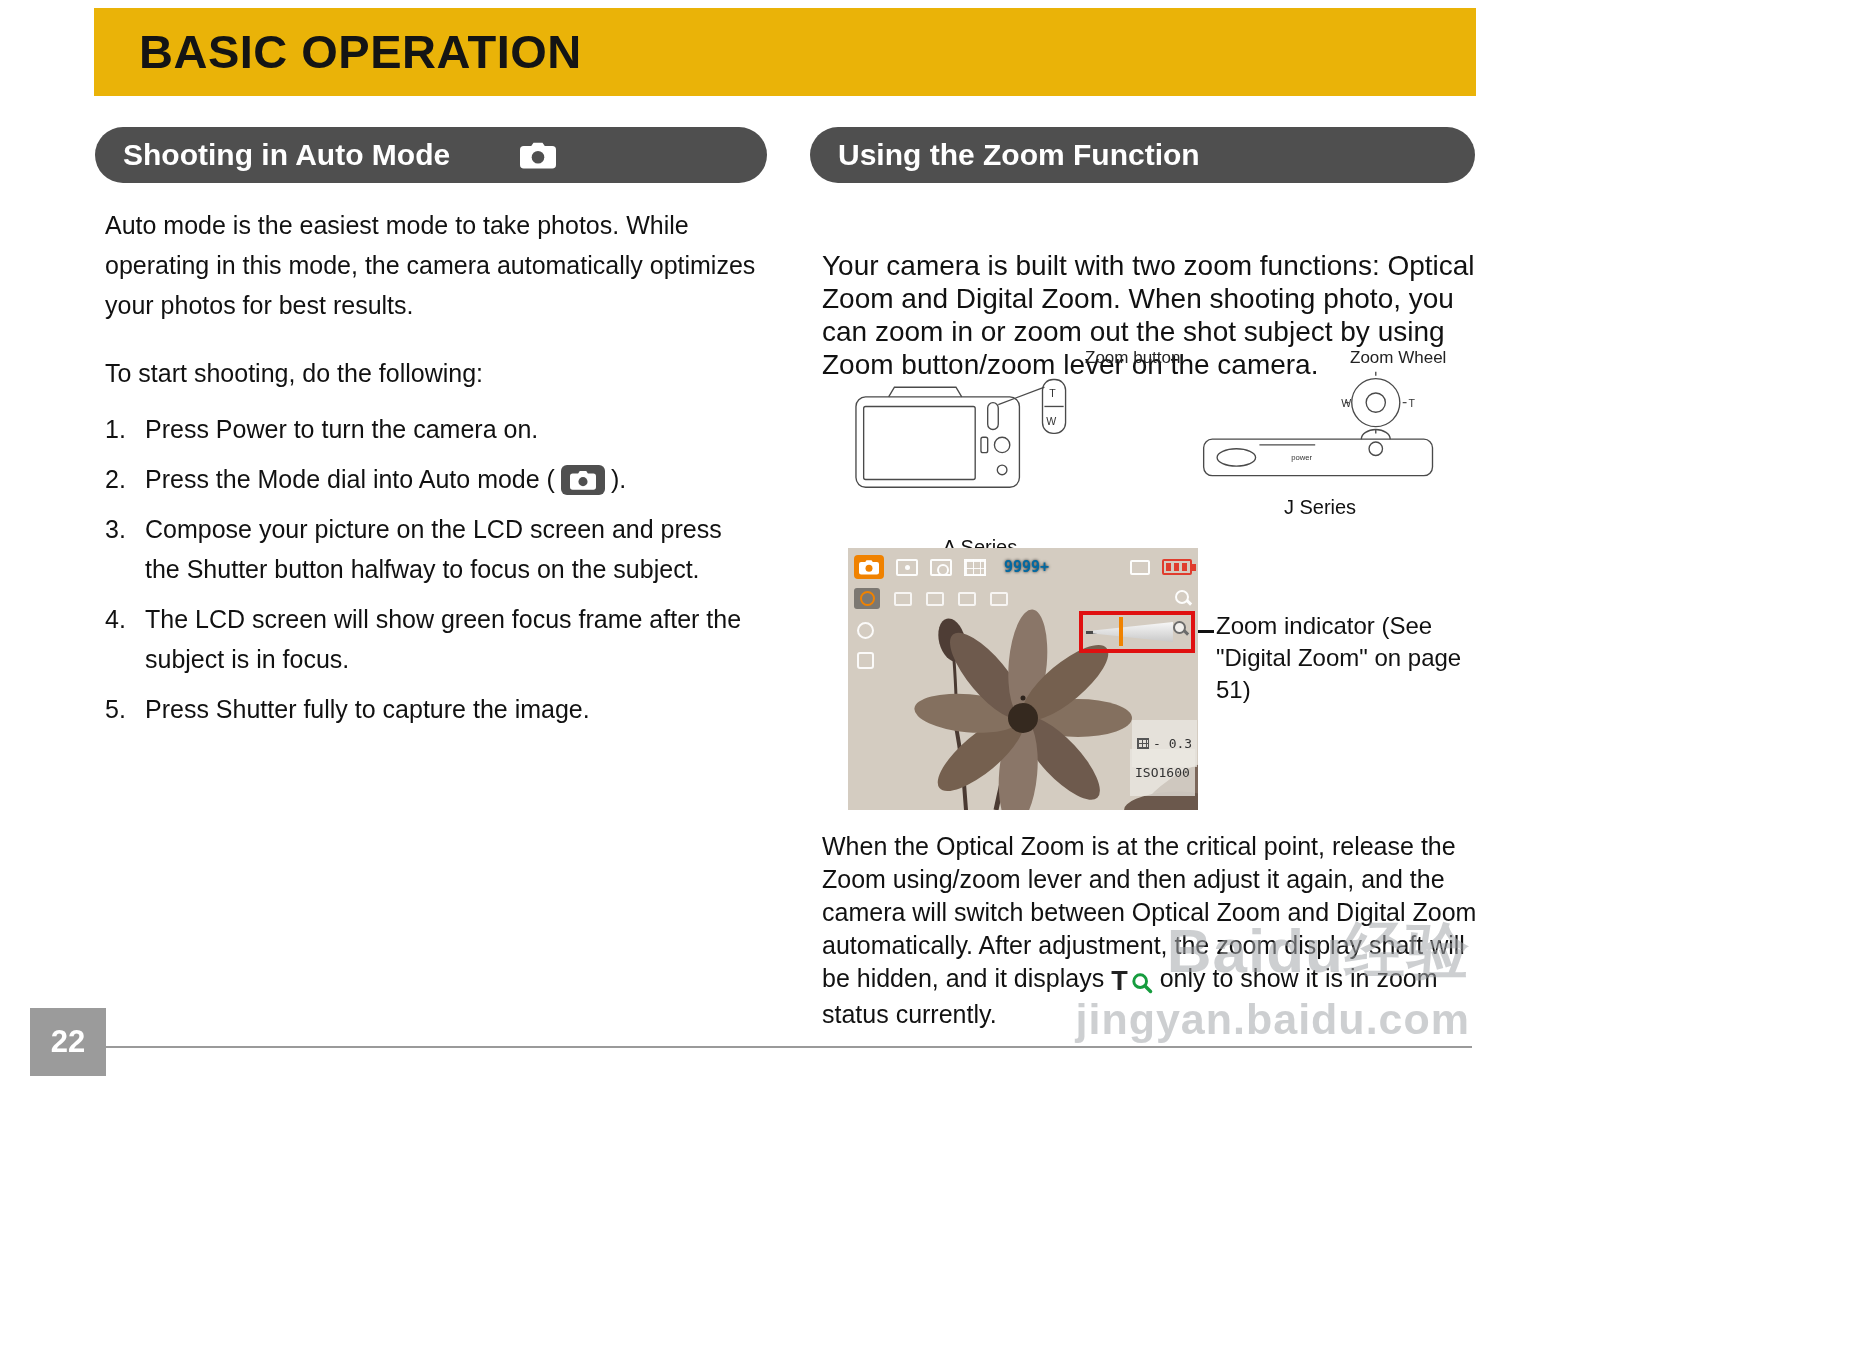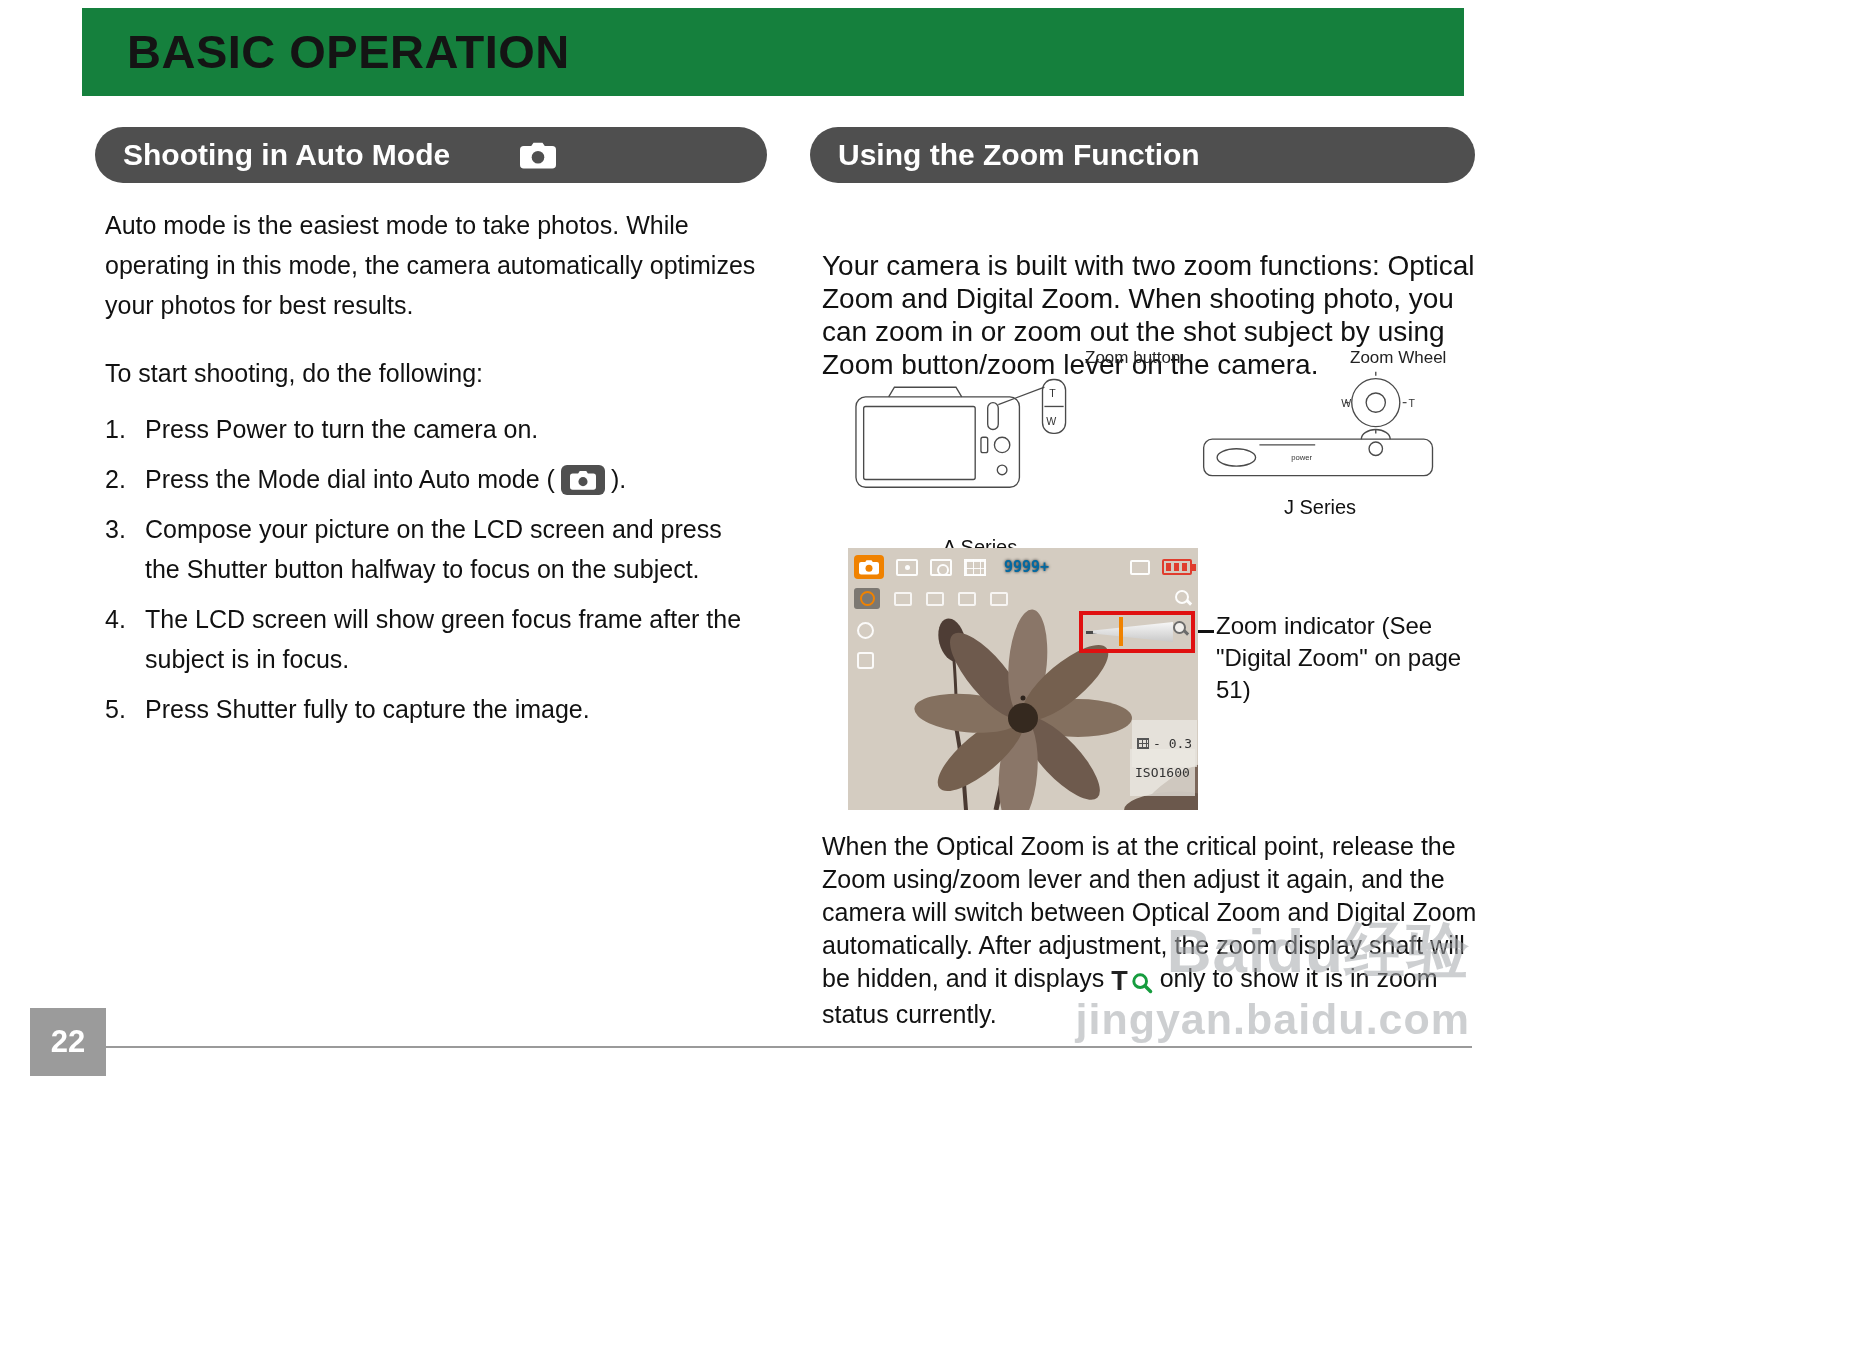--- a/index.html
+++ b/index.html
@@ -1,21 +1,21 @@
 <!DOCTYPE html>
 <html><head>
 <meta charset="utf-8">
 <style>
   * { margin:0; padding:0; box-sizing:border-box; }
   html,body { background:#fff; }
   body { font-family:"Liberation Sans", sans-serif; color:#111; }
   .page { position:relative; width:1871px; height:1361px; background:#fff; overflow:hidden; }
 
   
-  .top-bar { position:absolute; left:82px; top:8px; width:1382px; height:88px; background:#15803d; }
+  .top-bar { position:absolute; left:94px; top:8px; width:1382px; height:88px; background:#eab308; }
   .top-title { position:absolute; left:45px; top:0; line-height:88px; font-size:47px; font-weight:bold; color:#141414; letter-spacing:.5px; }
 
   
   .pill { position:absolute; top:127px; height:56px; background:#4f4f4f; border-radius:30px;
           color:#fff; display:flex; align-items:center; padding:0 28px; font-size:30px; font-weight:bold; }
   .pill-left  { left:95px;  width:672px;gap:24px; }
   .pill-right { left:810px; width:665px; }
   .pill .cam-wrap { margin-left:46px; width:36px; height:28px; color:#fff; --hole:#4f4f4f; }
 
   svg.cam { width:100%; height:100%; display:block; }

